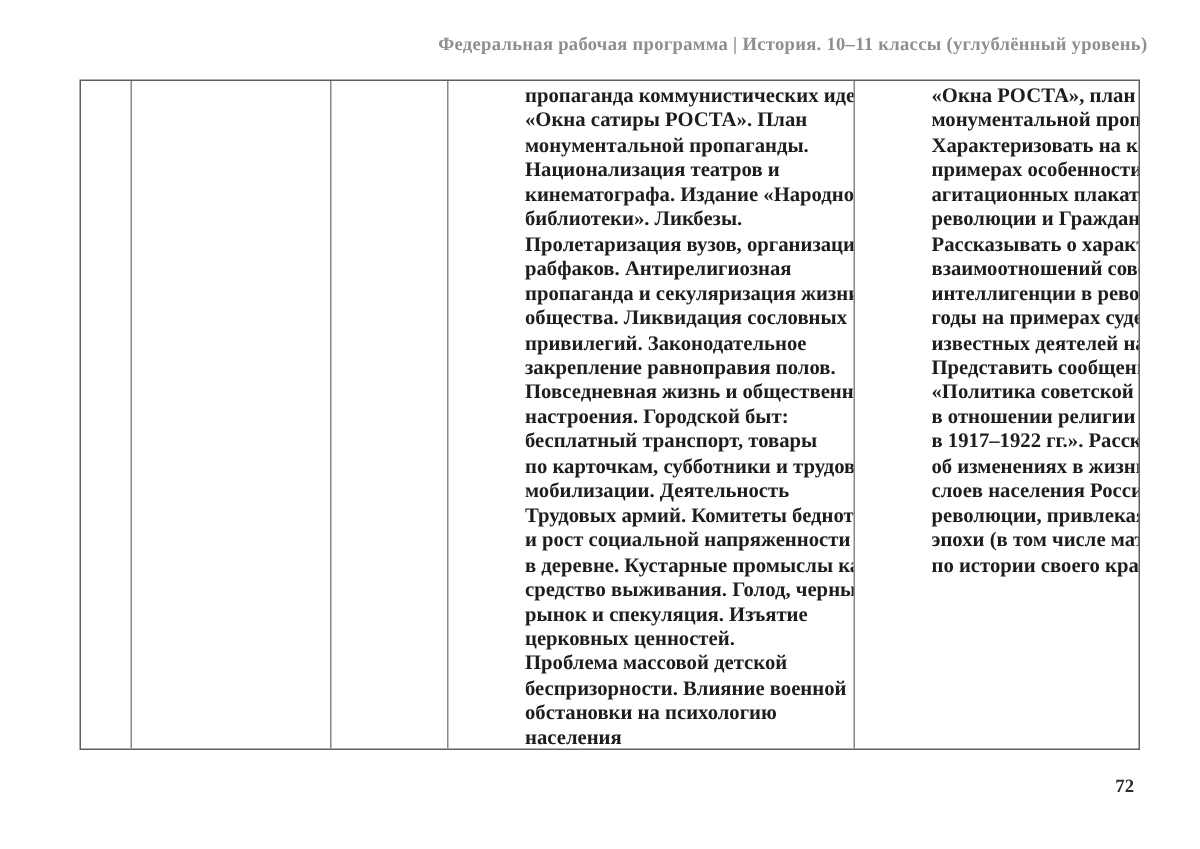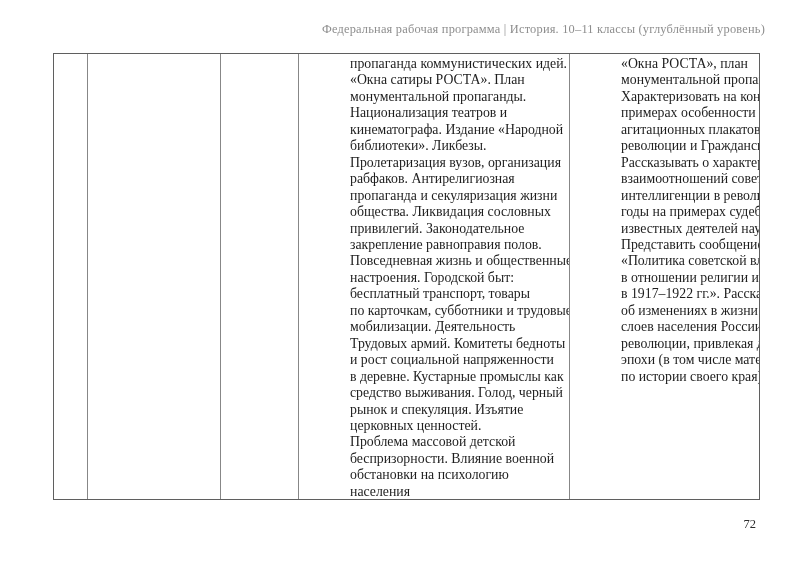--- a/index.html
+++ b/index.html
@@ -7,20 +7,21 @@
     padding: 0;
     background: #ffffff;
   }
   .page {
     position: relative;
     width: 800px;
     height: 566px;
     background: #ffffff;
     font-family: "Liberation Serif", serif;
     overflow: hidden;
+    font-weight: bold;
   }
   .running-header {
     position: absolute;
     top: 22px;
     right: 35px;
     font-size: 12.4px;
     line-height: 14px;
     color: #8e8e8e;
     letter-spacing: 0.2px;
     white-space: pre;

